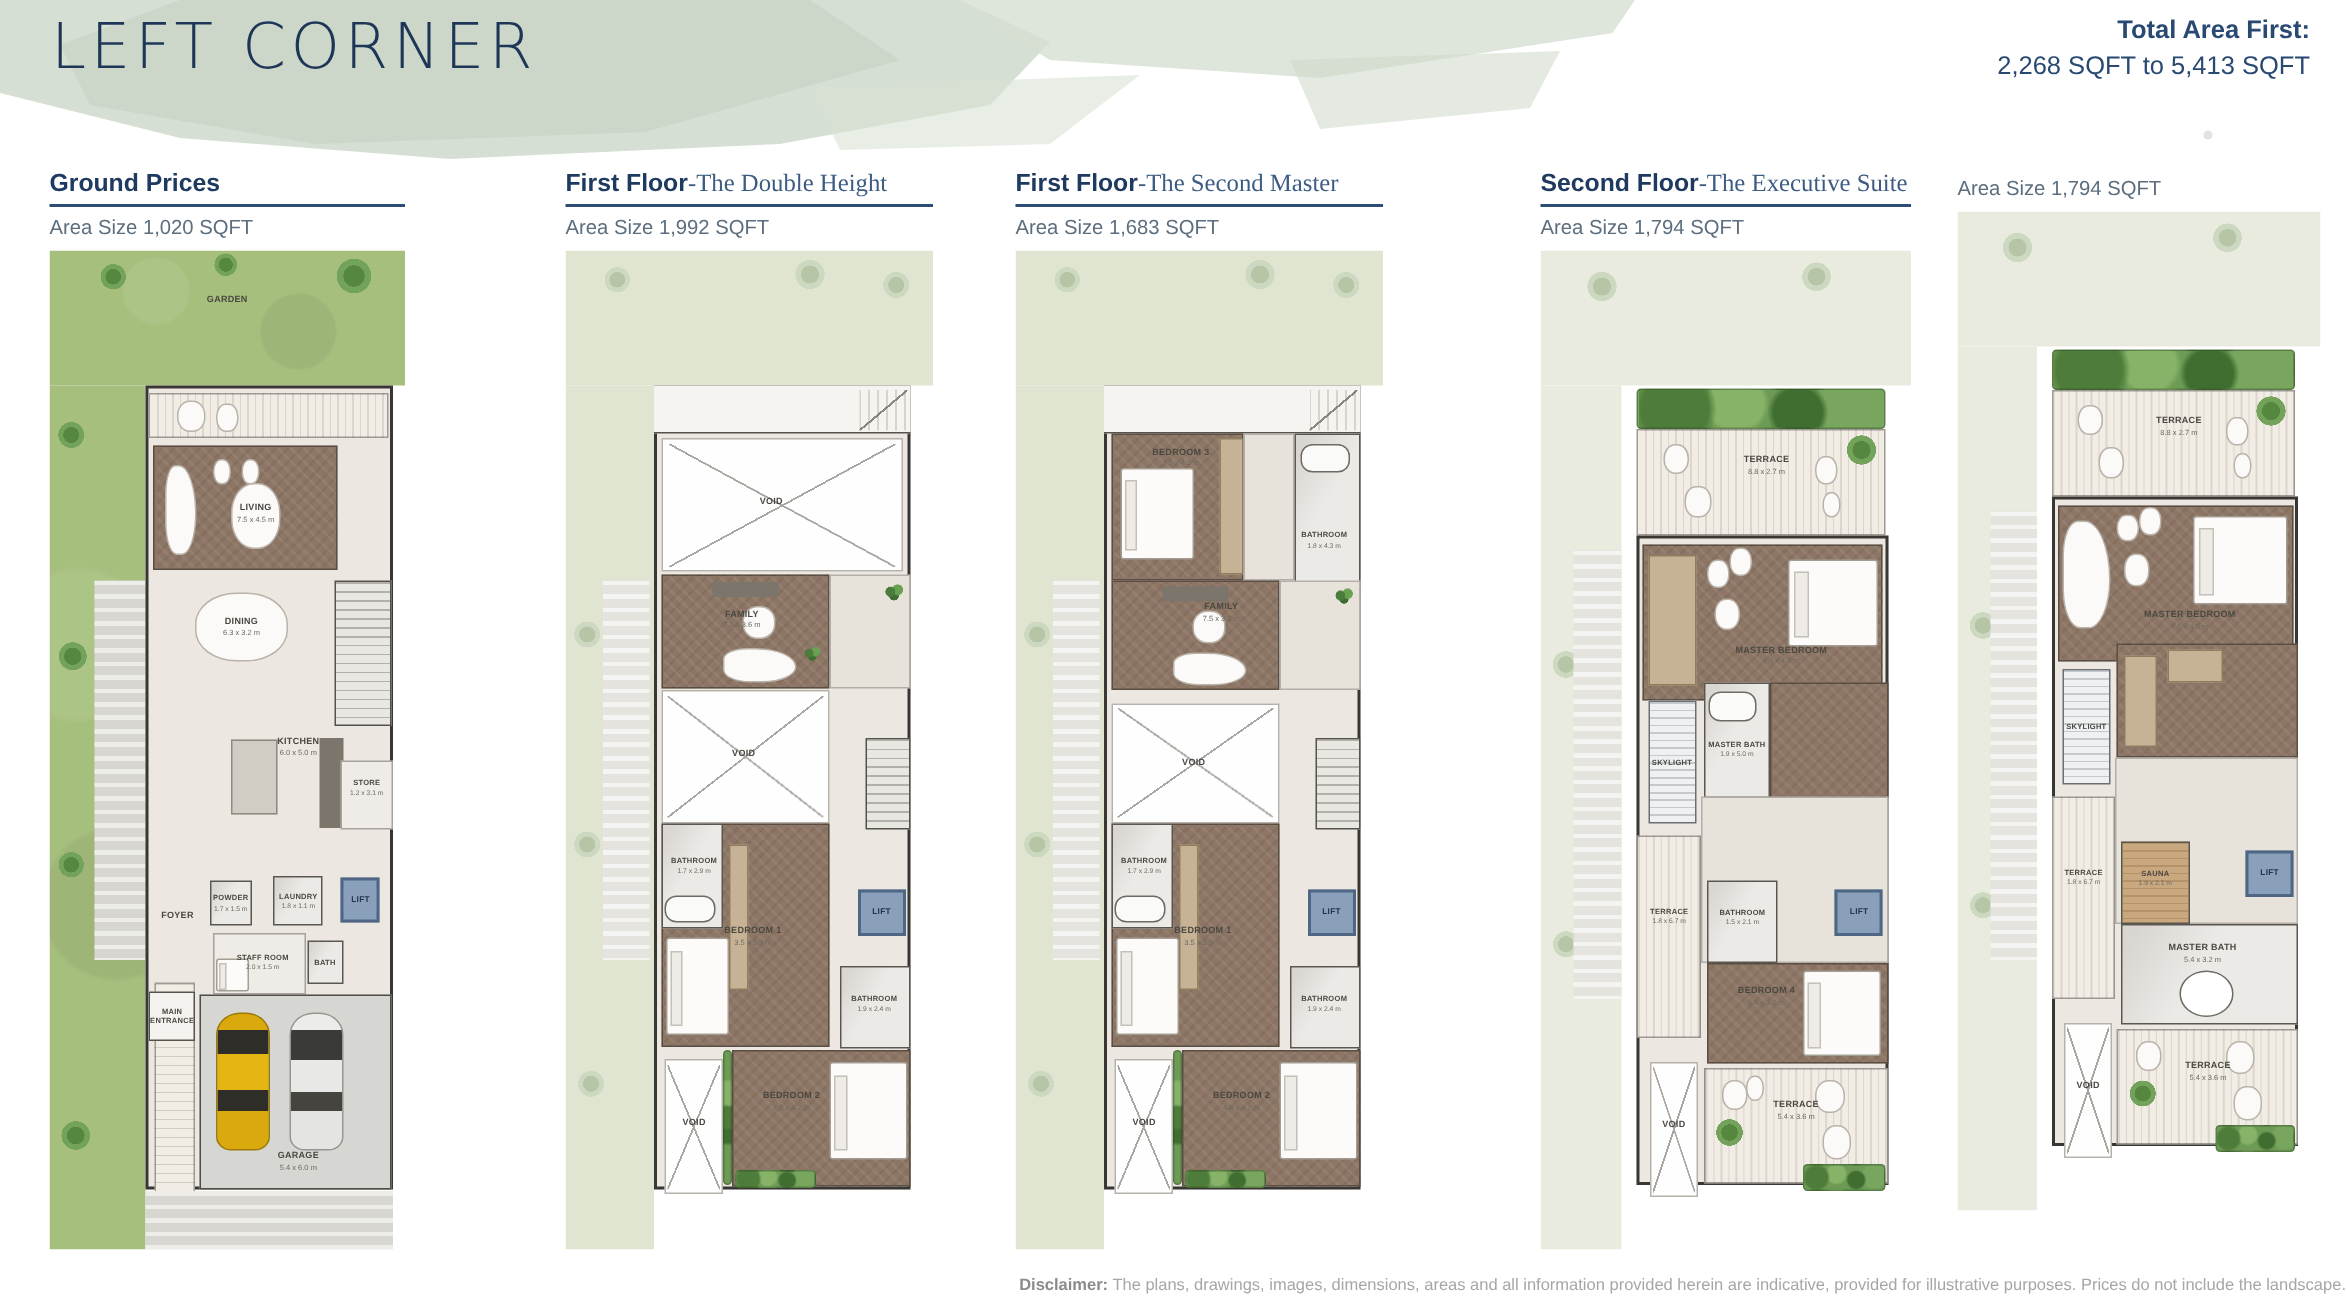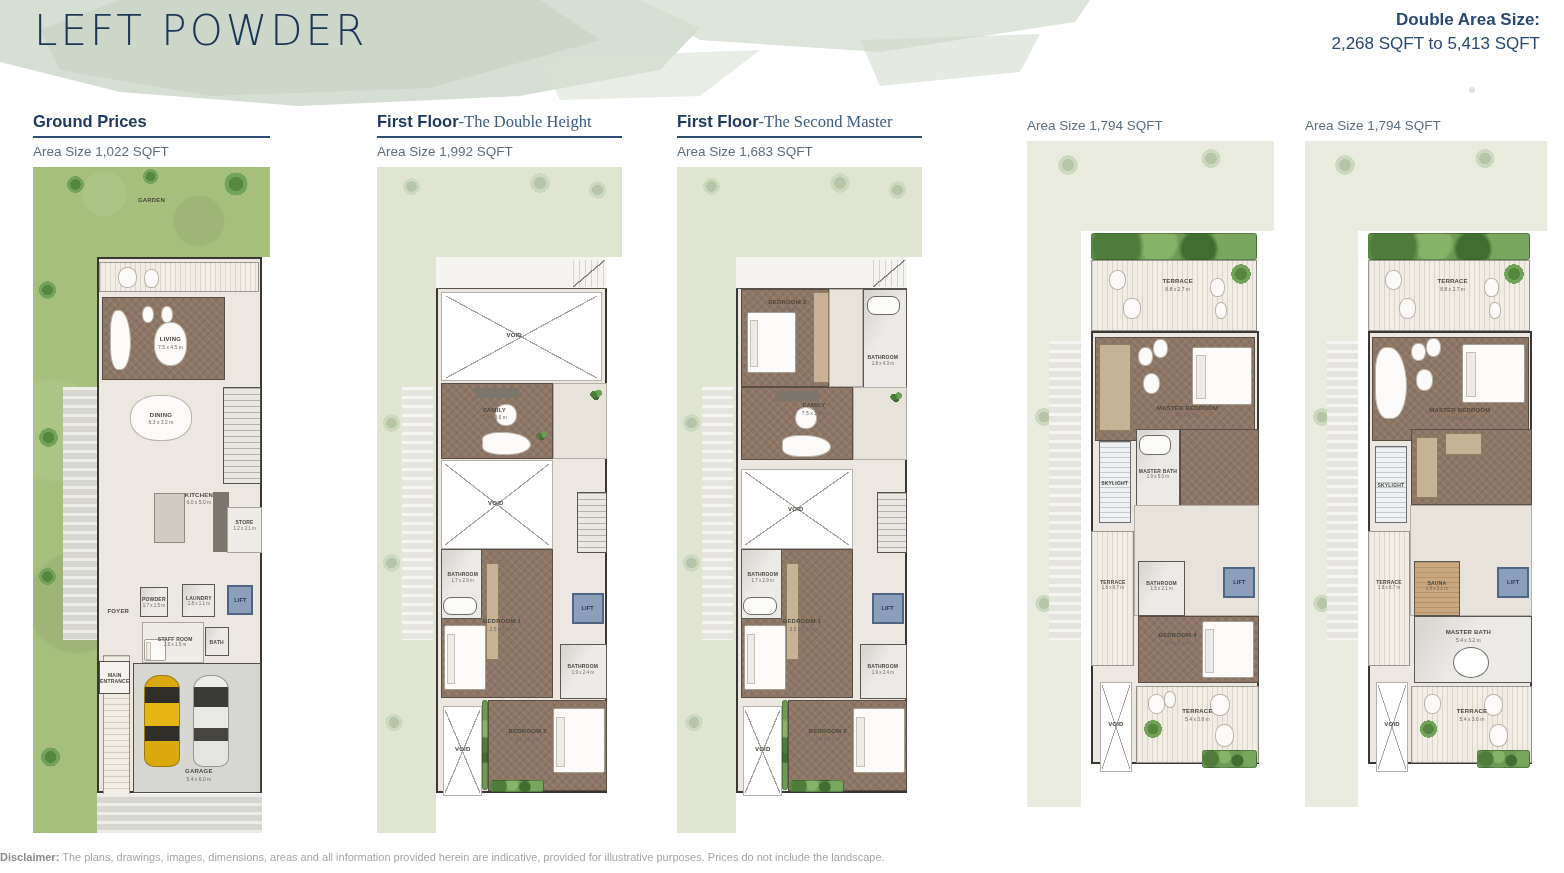--- a/index.html
+++ b/index.html
@@ -10,21 +10,21 @@
       font-weight:200;font-size:42px;letter-spacing:3px;color:#1d3557;z-index:3;font-stretch:condensed;}
   .total-area{position:absolute;right:24px;top:10px;text-align:right;color:#284972;z-index:3;}
   .ta-label{font-weight:700;font-size:17px;}
   .ta-value{font-weight:400;font-size:17px;margin-top:4px;}
   .plan-col{position:absolute;top:112px;}
   .plan-header{border-bottom:2px solid #2e4d74;padding-bottom:4px;white-space:nowrap;height:20px;}
   .plan-name{font-weight:700;font-size:16.5px;color:#1f3a60;}
   .plan-sub{font-family:"Liberation Serif",serif;font-weight:400;font-size:16.5px;color:#3d5c83;}
   .plan-area{font-size:13.5px;color:#5d6e7e;margin-top:6px;height:14px;}
   .plan-canvas{position:relative;margin-top:9px;height:666px;overflow:hidden;}
-  .disclaimer{position:absolute;left:0;right:0;top:851px;text-align:left;font-size:11px;color:#a6a6a4;}
+  .disclaimer{position:absolute;left:0;right:0;top:851px;text-align:right;font-size:11px;color:#a6a6a4;}
   .disclaimer b{color:#8b8b89;}
   
   .room{position:absolute;box-sizing:border-box;display:flex;flex-direction:column;
         align-items:center;justify-content:center;text-align:center;}
   .rm-label{font-weight:700;font-size:6px;line-height:1.25;letter-spacing:.2px;color:#4a4841;
         text-transform:uppercase;}
   .rm-dims{font-weight:400;font-size:5px;line-height:1.2;color:#6e6b64;}
   .small .rm-label{font-size:5px;}
   .small .rm-dims{font-size:4.5px;}
   .garden{background:#a6bf7d;background-image:radial-gradient(circle at 30% 30%,rgba(255,255,255,.07) 0 12%,transparent 13%),radial-gradient(circle at 70% 60%,rgba(0,0,0,.05) 0 14%,transparent 15%);}
@@ -75,30 +75,30 @@
 
 <svg class="watercolor" width="1564" height="130" viewBox="0 0 1564 130">
   <polygon points="0,0 640,0 700,28 660,70 520,96 300,106 120,92 0,62" fill="#cfd9cb" opacity="0.85"></polygon>
   <polygon points="120,0 540,0 600,40 430,88 210,96 60,70 40,30" fill="#c2cfc0" opacity="0.5"></polygon>
   <polygon points="640,0 1090,0 1075,22 880,52 700,40 660,16" fill="#d6dfd2" opacity="0.8"></polygon>
   <polygon points="860,40 1040,34 1020,72 880,86" fill="#cdd8c9" opacity="0.55"></polygon>
   <polygon points="540,58 760,50 700,96 560,100" fill="#d9e1d4" opacity="0.6"></polygon>
   <circle cx="1472" cy="90" r="3" fill="#c9d4c5" opacity="0.6"></circle>
 </svg>
 
-<h1 class="page-title">LEFT POWDER</h1>
+<h1 class="page-title">LEFT CORNER</h1>
 
 <div class="total-area">
-  <div class="ta-label">Double Area Size:</div>
+  <div class="ta-label">Total Area First:</div>
   <div class="ta-value">2,268 SQFT to 5,413 SQFT</div>
 </div>
 
 <section class="plan-col" style="left:33px;width:237px;">
   <div class="plan-header"><span class="plan-name">Ground Prices</span><span class="plan-sub"></span></div>
-  <div class="plan-area">Area Size 1,022 SQFT</div>
+  <div class="plan-area">Area Size 1,020 SQFT</div>
   <div class="plan-canvas">
       <div class="room garden" style="left: 0%; top: 0%; width: 100%; height: 13.5%;"></div>
       <div class="room garden" style="left: 0%; top: 13.5%; width: 27%; height: 86.5%;"></div>
       <div class="room tree" style="left: 80%; top: 0.6%; width: 11%; height: 3.9%;"></div>
       <div class="room tree" style="left: 14%; top: 1.2%; width: 8%; height: 2.9%;"></div>
       <div class="room tree" style="left: 46%; top: 0.2%; width: 7%; height: 2.5%;"></div>
       <div class="room tree" style="left: 2%; top: 17%; width: 8%; height: 2.9%;"></div>
       <div class="room tree" style="left: 2%; top: 39%; width: 9%; height: 3.2%;"></div>
       <div class="room tree" style="left: 2%; top: 60%; width: 8%; height: 2.9%;"></div>
       <div class="room tree" style="left: 3%; top: 87%; width: 9%; height: 3.2%;"></div>
@@ -324,20 +324,21 @@
       </div>
       <div class="room void" style="left: 27%; top: 81%; width: 16%; height: 13.5%;"></div>
       <div class="room label" style="left: 28%; top: 86%; width: 14%; height: 3%;">
         <div class="rm-label">VOID</div>
       </div>
       <div class="room planter" style="left: 46%; top: 92%; width: 22%; height: 1.8%;"></div>
     </div>
 </section>
 
 <section class="plan-col" style="left:1027px;width:247px;">
+  <div class="plan-header"><span class="plan-name">Second Floor</span><span class="plan-sub">-The Executive Suite</span></div>
   <div class="plan-area">Area Size 1,794 SQFT</div>
   <div class="plan-canvas">
       <div class="room gardenpale" style="left: 0%; top: 0%; width: 100%; height: 13.5%;"></div>
       <div class="room gardenpale" style="left: 0%; top: 13.5%; width: 22%; height: 86.5%;"></div>
       <div class="room treefade" style="left: 12%; top: 2%; width: 9%; height: 3.2%;"></div>
       <div class="room treefade" style="left: 70%; top: 1%; width: 9%; height: 3.2%;"></div>
       <div class="room treefade" style="left: 3%; top: 40%; width: 8%; height: 2.9%;"></div>
       <div class="room treefade" style="left: 3%; top: 68%; width: 8%; height: 2.9%;"></div>
       <div class="room pathfade" style="left: 9%; top: 30%; width: 13%; height: 45%;"></div>
       <div class="room planter" style="left: 26%; top: 13.8%; width: 67%; height: 4%;"></div>

